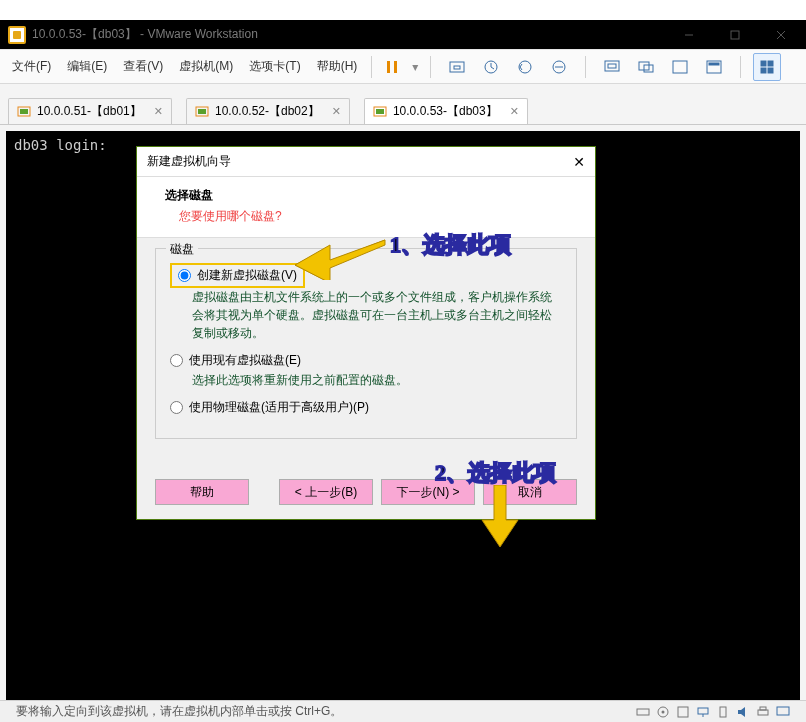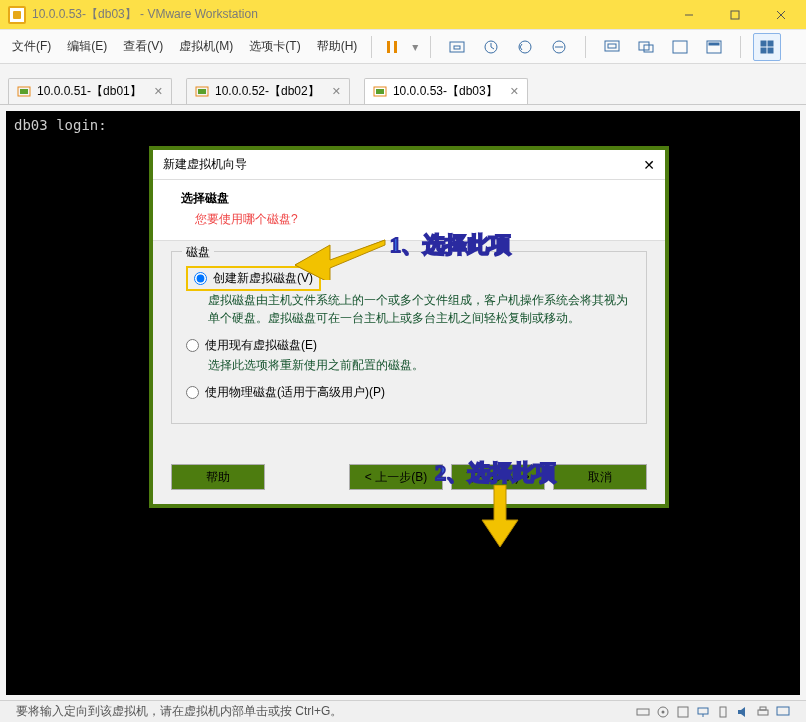--- a/index.html
+++ b/index.html
@@ -1,19 +1,19 @@
 <!DOCTYPE html>
 <html><head>
 <meta charset="utf-8">
 <style>
   * { box-sizing: border-box; margin: 0; padding: 0; }
   body { font-family: "Microsoft YaHei", Tahoma, sans-serif; font-size: 12px; background: #fff; width: 806px; height: 722px; overflow: hidden; position: relative; }
 
   
-  .titlebar { height: 30px; background: #fde047; border-bottom: 1px solid #e5e5e5; display: flex; align-items: center; padding: 0 2px; }
+  .titlebar { height: 30px; background: #000000; border-bottom: 1px solid #e5e5e5; display: flex; align-items: center; padding: 0 2px; margin-top: 20px; }
   .app-logo { width: 18px; height: 18px; border: 2px solid #e6a817; background: #fff; border-radius: 2px; display: flex; align-items: center; justify-content: center; margin: 0 6px; }
   .app-logo::after { content:""; width:8px; height:8px; background:#e6a817; border-radius:1px; }
   .title-text { color:#7a7a7a; font-size:12px; flex:1; }
   .win-controls { display:flex; }
   .win-btn { width:46px; height:30px; display:flex; align-items:center; justify-content:center; color:#555; }
 
   
   .menurow { height: 34px; display:flex; align-items:center; border-bottom:1px solid #d9d9d9; padding:0 4px; background:#fafafa; }
   .menu-item { padding: 0 8px; height:100%; display:flex; align-items:center; color:#333; font-size:12px; }
   .sep { width:1px; height:22px; background:#d0d0d0; margin:0 6px; }
@@ -32,39 +32,39 @@
   
   .console-wrap { padding:6px; background:#f4f4f4; height: calc(100% - 30px - 34px - 40px - 22px); }
   .console { width:100%; height:100%; background:#000; color:#ccc; font-family: Consolas, monospace; font-size:14px; padding:6px 8px; position:relative; }
 
   
   .statusbar { position:absolute; bottom:0; left:0; right:0; height:22px; background:#f0f0f0; border-top:1px solid #d0d0d0; display:flex; align-items:center; padding:0 16px; font-size:12px; color:#555; justify-content:space-between; }
   .status-icons { display:flex; gap:6px; }
   .sicon { width:14px; height:14px; }
 
   
-  .dialog { position:absolute; left:149px; top:146px; width:520px; background:#f0f0f0; border:4px solid #4d7c0f; box-shadow:0 3px 12px rgba(0,0,0,.35); }
+  .dialog { position:absolute; left:136px; top:146px; width:460px; background:#f0f0f0; border:1px solid #4d7c0f; box-shadow:0 3px 12px rgba(0,0,0,.35); }
   .dlg-title { height:30px; display:flex; align-items:center; justify-content:space-between; padding:0 10px; background:#fff; border-bottom:1px solid #ddd; font-size:12px; }
   .dlg-close { font-size:14px; }
   .dlg-head { padding:10px 28px 12px; background:#fff; border-bottom:1px solid #ddd; }
   .dlg-head-title { font-weight:bold; margin-bottom:4px; }
   .dlg-head-sub { color:#ef4444; padding-left:14px; }
   .dlg-body { padding:10px 18px 30px; }
   .grpbox { border:1px solid #ccc; padding:14px 14px 20px; position:relative; }
   .grp-label { position:absolute; top:-8px; left:10px; background:#f0f0f0; padding:0 4px; font-size:12px; }
   .opt { margin:6px 0 2px; display:flex; align-items:center; gap:6px; }
   .opt input { margin:0; }
   .opt-desc { padding-left:22px; color:#14532d; line-height:1.5; margin-bottom:10px; }
   .opt1-hl { border:2px solid #f2c200; padding:2px 6px; display:inline-flex; gap:6px; }
   .dlg-foot { display:flex; justify-content:space-between; padding:10px 18px 14px; background:#f0f0f0; }
-  .btn { min-width:94px; height:26px; background:#4d7c0f; border:1px solid #adadad; font-size:12px; display:inline-flex; align-items:center; justify-content:center; padding:0 10px; }
+  .btn { min-width:94px; height:26px; background:#f9a8d4; border:1px solid #adadad; font-size:12px; display:inline-flex; align-items:center; justify-content:center; padding:0 10px; }
   .foot-right { display:flex; gap:8px; }
 
   
-  .anno { position:absolute; font-weight:900; font-size:22px; color:#3b82f6; -webkit-text-stroke:2px #2a2aa0; text-stroke:2px #2a2aa0; font-family:"Microsoft YaHei"; pointer-events:none; }
+  .anno { position:absolute; font-weight:900; font-size:22px; color:#000000; -webkit-text-stroke:2px #2a2aa0; text-stroke:2px #2a2aa0; font-family:"Microsoft YaHei"; pointer-events:none; }
   .arrow-svg { position:absolute; pointer-events:none; }
 </style>
 </head>
 <body>
 
 <div class="titlebar">
   <div class="app-logo"></div>
   <div class="title-text">10.0.0.53-【db03】 - VMware Workstation</div>
   <div class="win-controls">
     <div class="win-btn">

